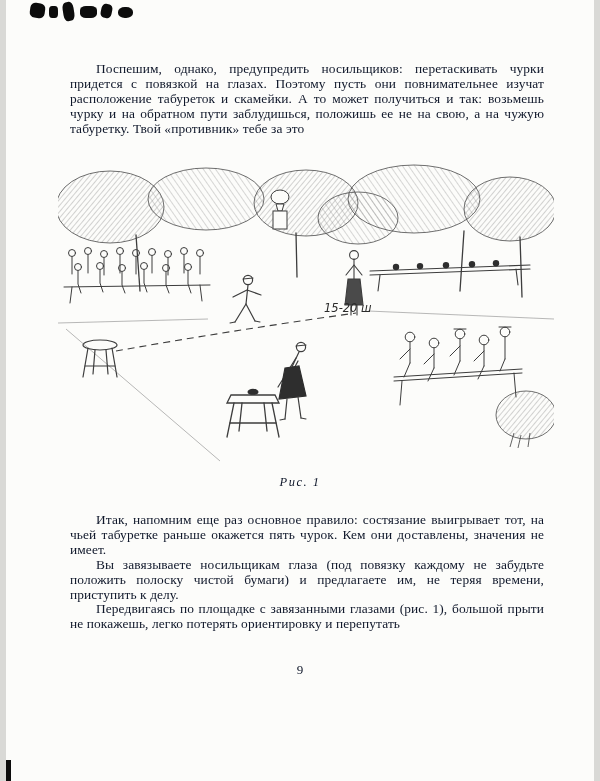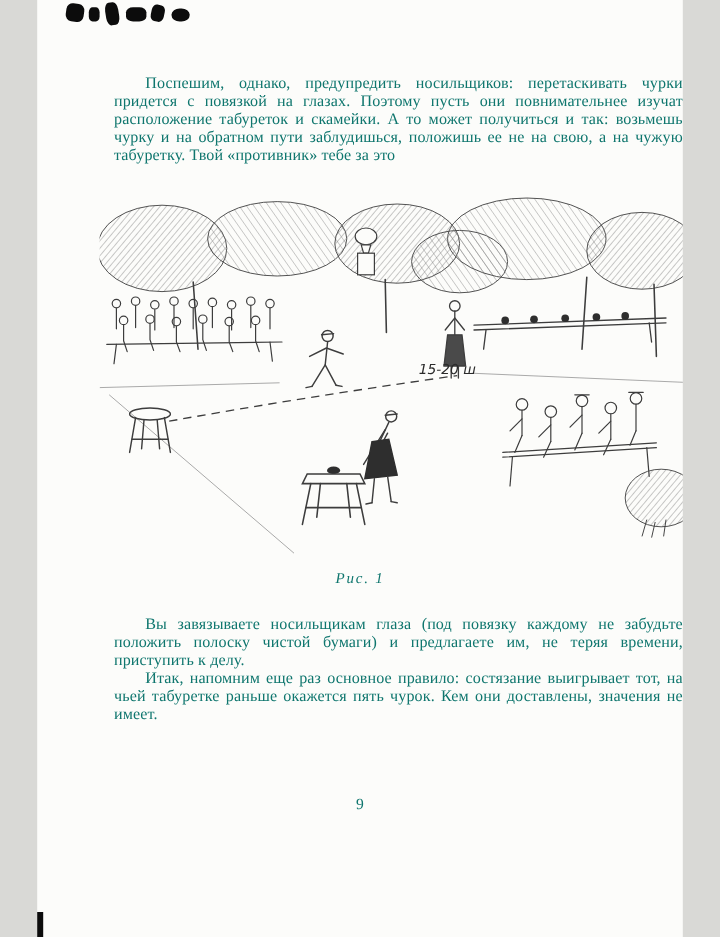--- a/index.html
+++ b/index.html
@@ -1,23 +1,23 @@
 <!DOCTYPE html>
 <html lang="ru"><head>
 <meta charset="utf-8">
 <style>
   html,body{margin:0;padding:0;background:#d9d9d6;}
   .page{
     position:relative;
-    width:538px;height:781px;
+    width:588px;height:781px;
     margin:0 auto;
     background:#fcfcfa;
     overflow:hidden;
     font-family:"Liberation Serif", serif;
-    color:#0f766e;
+    color:#0f172a;
   }
   
   .artifact{position:absolute;background:#0c0c0c;border-radius:35%;}
   .a1{left:24px;top:3px;width:15px;height:15px;transform:rotate(8deg);}
   .a2{left:43px;top:6px;width:9px;height:12px;}
   .a3{left:57px;top:2px;width:11px;height:19px;transform:rotate(-9deg);}
   .a4{left:74px;top:6px;width:17px;height:12px;}
   .a5{left:95px;top:4px;width:11px;height:14px;transform:rotate(12deg);}
   .a6{left:112px;top:7px;width:15px;height:11px;border-radius:45%;}
   .a7{left:-2px;top:760px;width:7px;height:21px;border-radius:0;}
@@ -197,19 +197,20 @@
 
     <g stroke="#4a4a4a" stroke-width="0.8">
       <ellipse cx="468" cy="252" rx="30" ry="24" fill="url(#hatch)"></ellipse>
       <path d="M452 284 L456 270 M460 285 L463 272 M470 284 L472 270" fill="none" stroke="#3d3d3d"></path>
     </g>
   </svg>
 
   <div class="caption">Рис. 1</div>
 
   <div class="text-block text-bottom">
+    <p class="indent">Итак, напомним еще раз основное правило: состязание выигрывает тот, на чьей табуретке раньше окажется пять чурок. Кем они доставлены, значения не имеет.</p>
     <p class="indent">Вы завязываете носильщикам глаза (под повязку каждому не забудьте положить полоску чистой бумаги) и предлагаете им, не теряя времени, приступить к делу.</p>
-    <p class="indent">Итак, напомним еще раз основное правило: состязание выигрывает тот, на чьей табуретке раньше окажется пять чурок. Кем они доставлены, значения не имеет.</p>
+    <p class="indent">Передвигаясь по площадке с завязанными глазами (рис. 1), большой прыти не покажешь, легко потерять ориентировку и перепутать</p>
   </div>
 
   <div class="pagenum">9</div>
 
 </div>
 
 </body></html>

